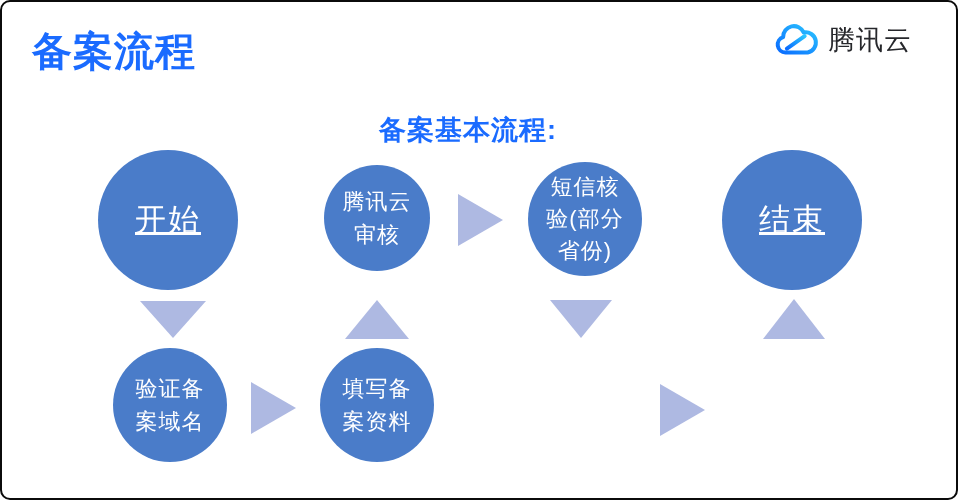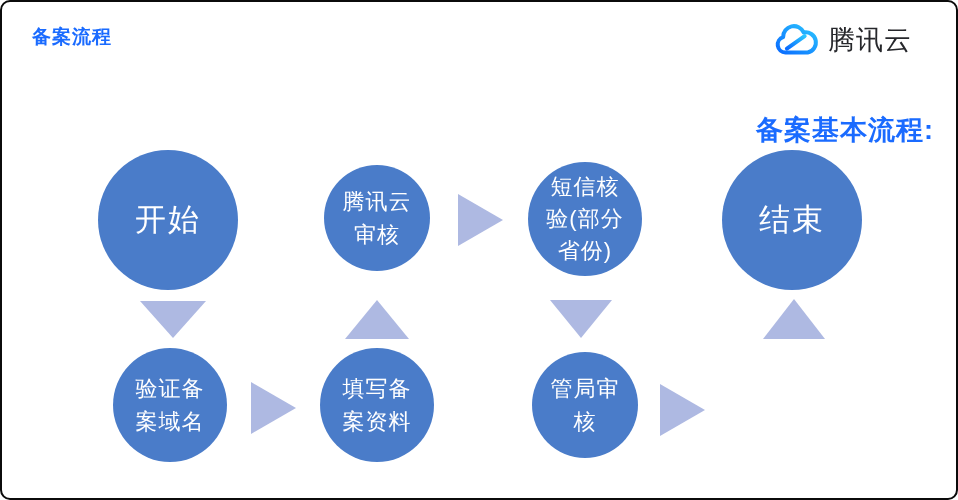--- a/index.html
+++ b/index.html
@@ -16,45 +16,45 @@
     width:958px;height:500px;position:relative;
     font-family:"Liberation Sans","DejaVu Sans",sans-serif;
   }
   .frame{
     position:absolute;inset:0;
     border:2px solid #0b0b0b;border-radius:10px;
     background:#ffffff;box-sizing:border-box;overflow:hidden;
   }
   .page-title{
     position:absolute;left:30px;top:22px;
-    font-size:19px;font-weight:bold;color:var(--title-blue);
+    font-size:40px;font-weight:bold;color:var(--title-blue);
     letter-spacing:1px;
   }
   .brand{
     position:absolute;right:44px;top:20px;
     display:flex;align-items:center;gap:9px;
   }
   .brand svg{display:block;}
   .brand-name{
     font-size:27px;color:var(--brand-text);font-weight:500;letter-spacing:1px;
   }
   .logo-stop-a{stop-color:var(--logo-gradient-start);}
   .logo-stop-b{stop-color:var(--logo-gradient-end);}
   .subtitle{
     position:absolute;left:0;right:22px;top:110px;
-    text-align:right;font-size:27px;font-weight:bold;
+    text-align:center;font-size:27px;font-weight:bold;
     color:var(--title-blue);letter-spacing:1px;
   }
   .node{
     position:absolute;border-radius:50%;
     background:var(--node-fill);color:var(--node-text);
     display:flex;align-items:center;justify-content:center;
     text-align:center;white-space:pre-line;line-height:1.5;
   }
-  .node.large{font-size:31px;letter-spacing:2px;}
+  .node.large{font-size:31px;letter-spacing:2px;text-decoration:underline;}
   .node.small{font-size:22px;letter-spacing:1px;}
   .n-start {left:96px; top:148px;width:140px;height:140px;}
   .n-tencent{left:322px;top:163px;width:106px;height:106px;}
   .n-sms   {left:526px;top:160px;width:114px;height:114px;line-height:1.45;}
   .n-end   {left:720px;top:148px;width:140px;height:140px;}
   .n-verify{left:111px;top:346px;width:114px;height:114px;}
   .n-fill  {left:318px;top:346px;width:114px;height:114px;}
   .n-bureau{left:530px;top:350px;width:106px;height:106px;}
   .n-wait  {left:733px;top:346px;width:114px;height:114px;}
   .arrow{position:absolute;background:var(--arrow-fill);}
@@ -98,22 +98,20 @@
   <div class="node small n-tencent">腾讯云
 审核</div>
   <div class="node large n-end">结束</div>
   <div class="node small n-sms">短信核
 验(部分
 省份)</div>
   <div class="node small n-fill">填写备
 案资料</div>
   <div class="node small n-verify">验证备
 案域名</div>
-  <div class="node small n-bureau">管局审
-核</div>
 
   <div class="arrow down  a1"></div>
   <div class="arrow right a2"></div>
   <div class="arrow up    a3"></div>
   <div class="arrow right a4"></div>
   <div class="arrow down  a5"></div>
   <div class="arrow right a6"></div>
   <div class="arrow up    a7"></div>
 
 </div>

